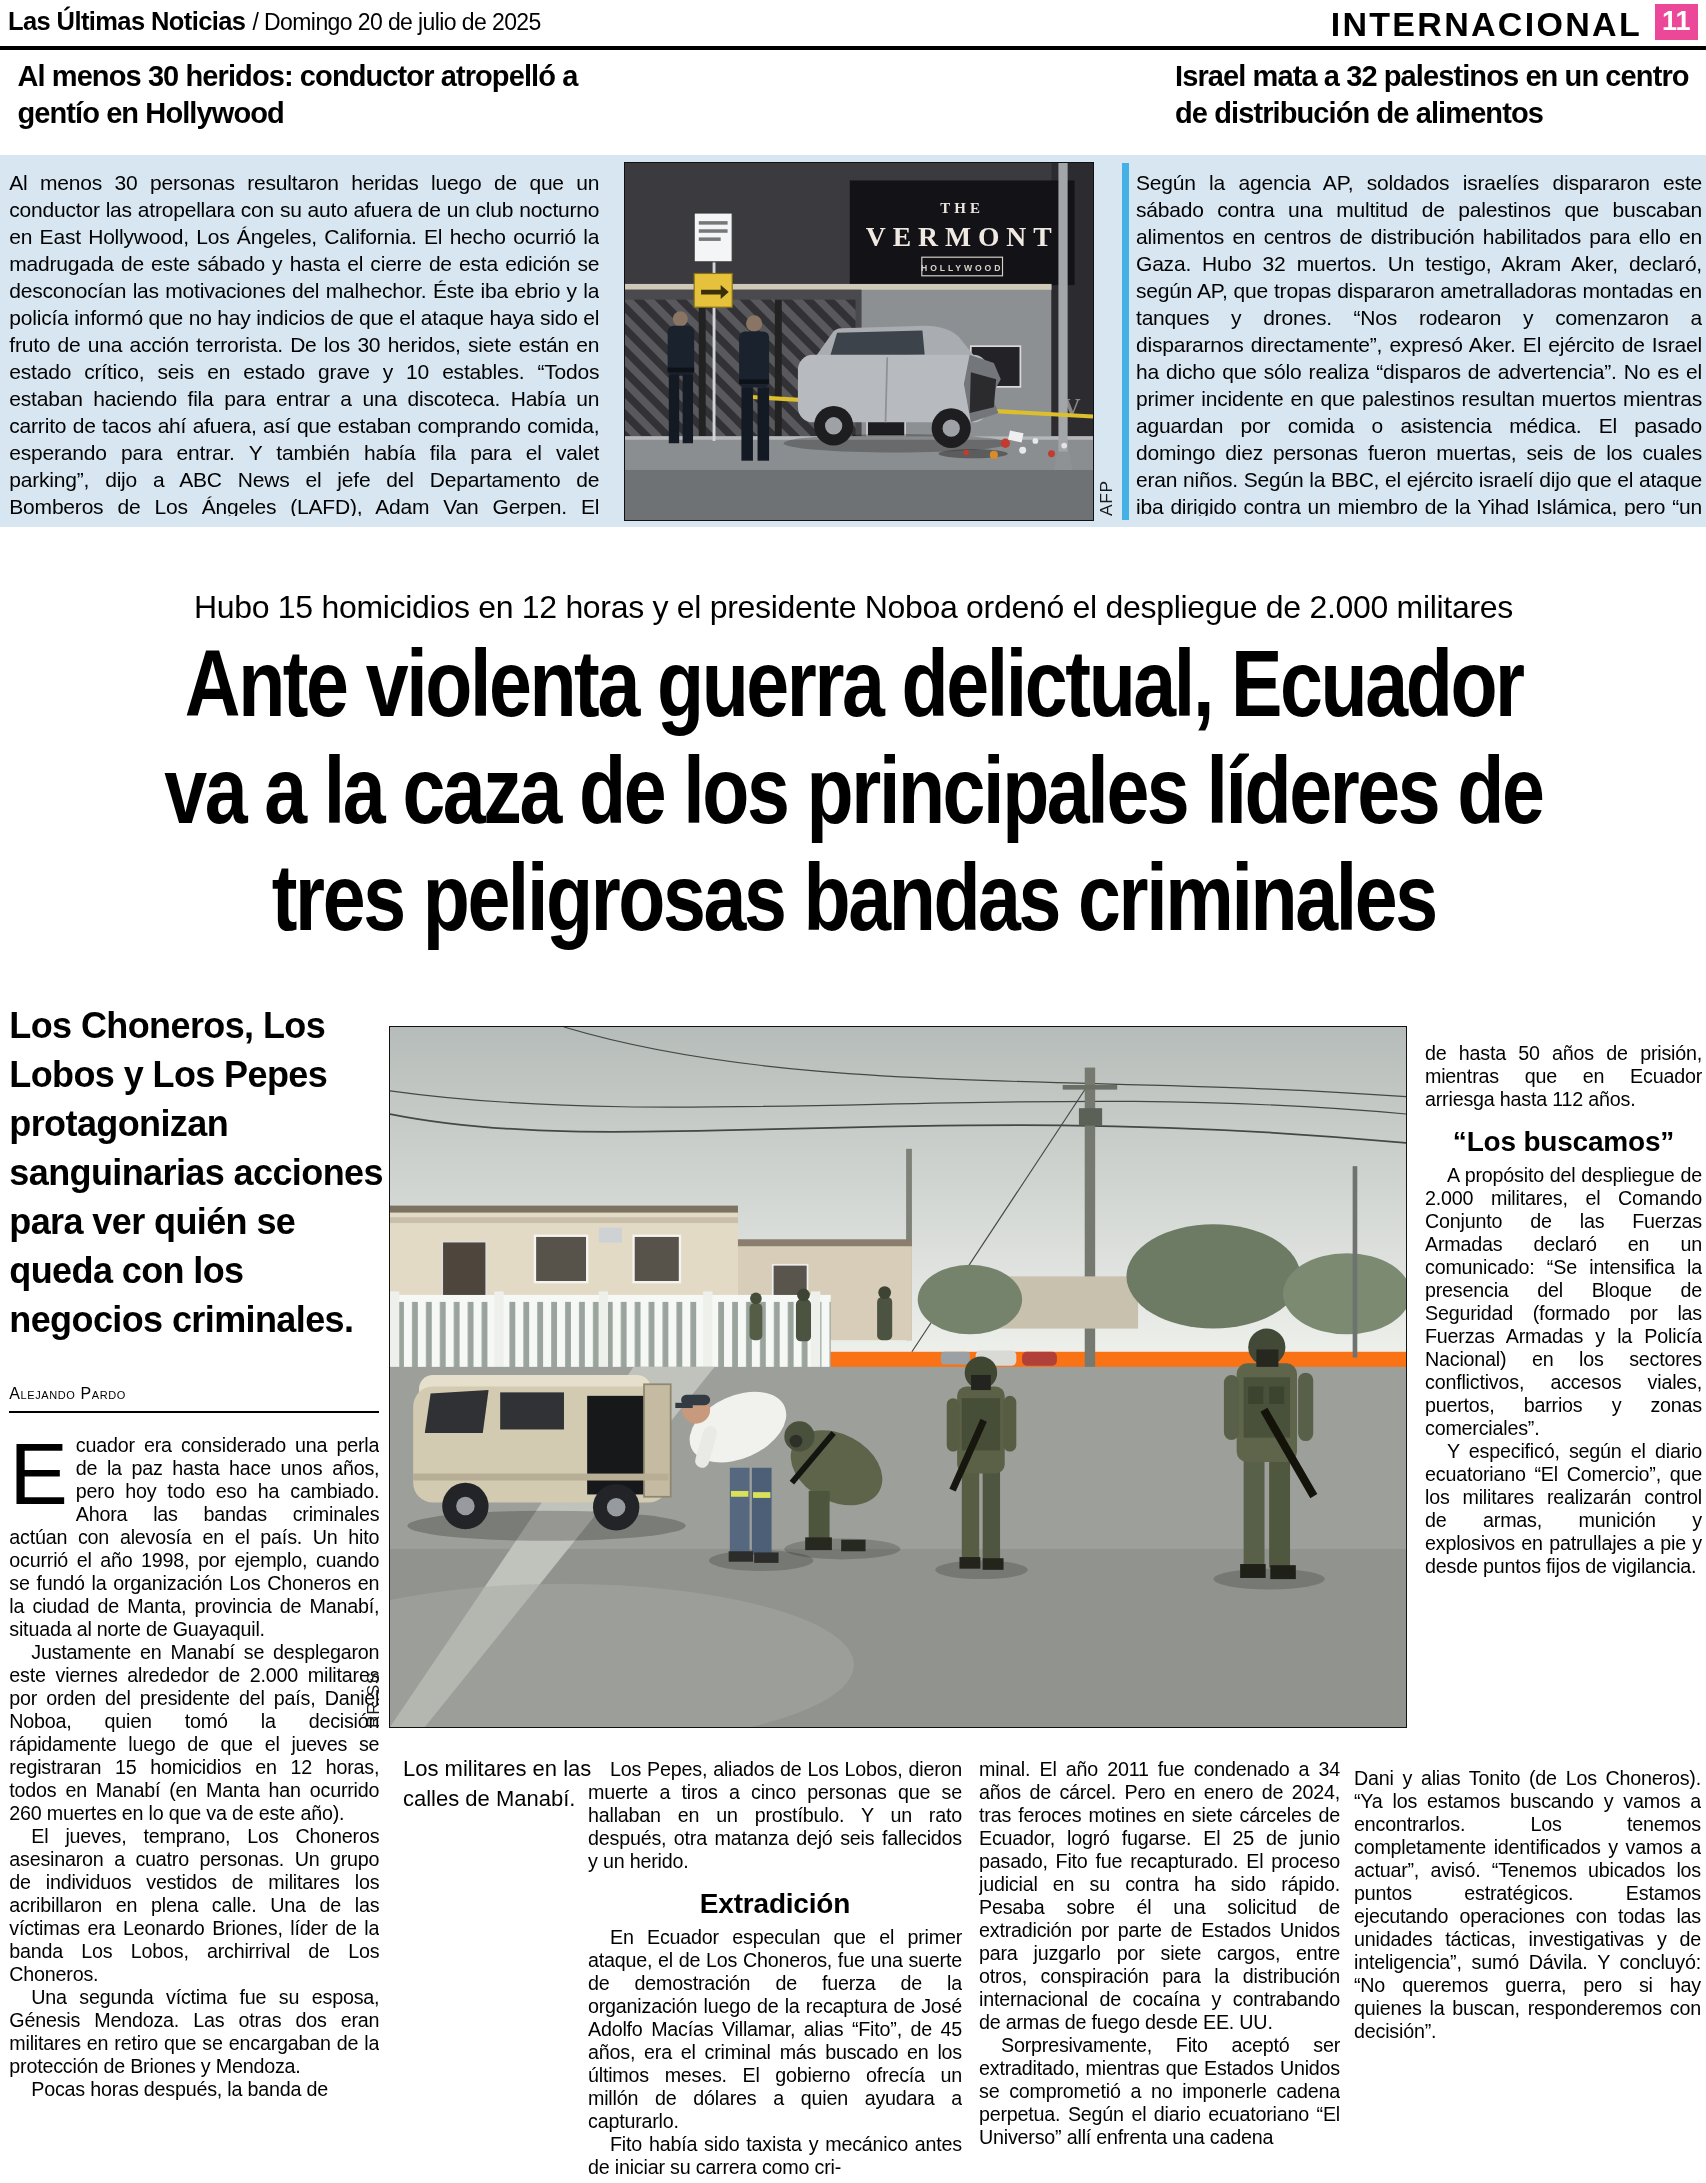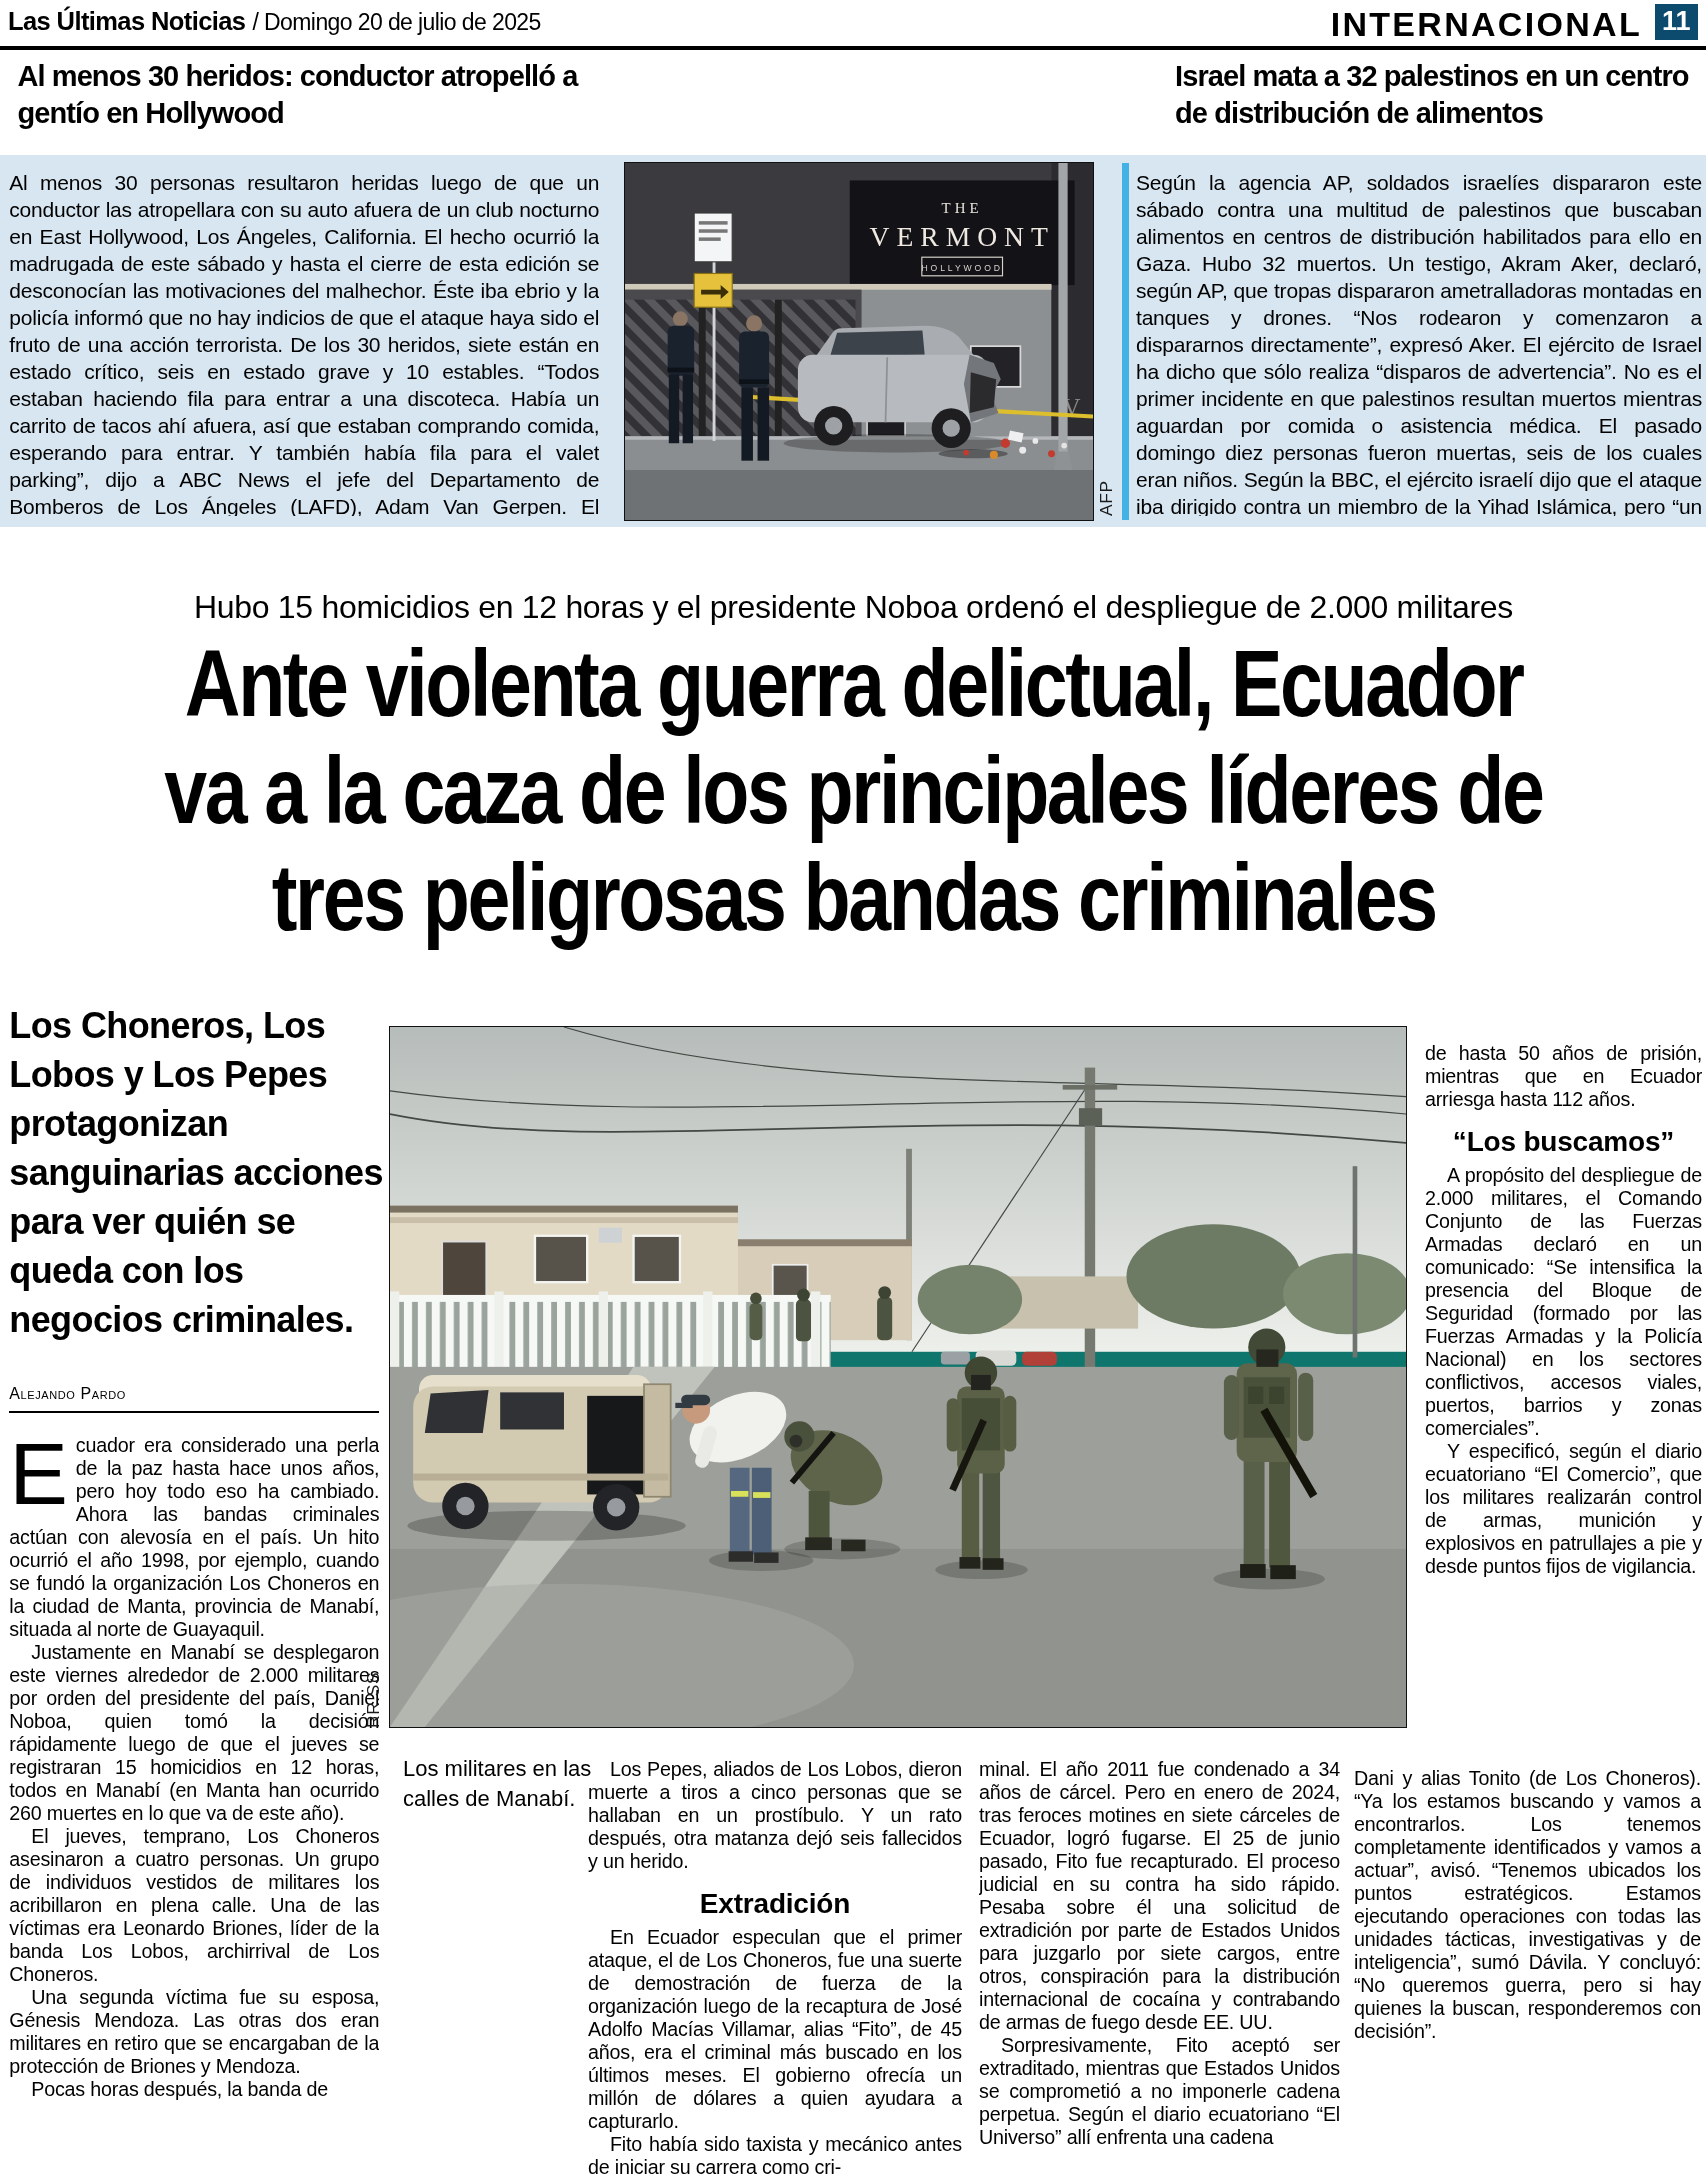--- a/index.html
+++ b/index.html
@@ -9,37 +9,37 @@
     font-family:"Liberation Sans", sans-serif;
     -webkit-font-smoothing:antialiased;
   }
   .abs{position:absolute;}
 
   
   .masthead{left:8px;top:7px;font-size:25.5px;}
   .brand{font-weight:bold;letter-spacing:-0.6px;}
   .dateline{font-weight:normal;font-size:23px;letter-spacing:-0.6px;}
   .section-label{top:4.6px;right:65px;font-size:34px;font-weight:800;letter-spacing:2.3px;}
-  .page-box{top:3.5px;right:9.3px;width:43px;height:36px;background:#0c4a6e;color:#fff;
+  .page-box{top:3.5px;right:9.3px;width:43px;height:36px;background:#ec4899;color:#fff;
             font-size:27px;font-weight:bold;display:flex;align-items:center;justify-content:center;}
   .header-rule{top:46px;left:0;width:1707px;height:3.5px;background:#000;}
 
   
   .top-headline{font-size:29px;font-weight:bold;line-height:37px;letter-spacing:-0.9px;}
   .hl-left{left:17.4px;top:58px;width:625px;}
   .hl-right{left:1175px;top:58px;width:528px;}
 
   
   .blue-band{left:0;top:155px;width:1707px;height:372px;background:#d7e6f1;}
   .top-body{font-size:21px;line-height:27px;text-align:justify;letter-spacing:-0.2px;overflow:hidden;}
   .tb-left{left:9.3px;top:169px;width:590px;height:347px;}
   .tb-right{left:1136px;top:169px;width:566px;height:347px;}
   .v-divider{left:1122px;top:163px;width:7px;height:357px;background:#44b1e6;}
 
-  .photo-frame{border:1.7px solid #111;box-sizing:border-box;background:#0f766e;}
+  .photo-frame{border:1.7px solid #111;box-sizing:border-box;background:#f97316;font-weight:bold;}
   .top-photo{left:624px;top:162px;width:470px;height:359px;}
   .main-photo{left:389px;top:1026px;width:1018px;height:702px;}
   .photo-frame svg{display:block;width:100%;height:100%;}
 
   .v-credit{writing-mode:vertical-rl;transform:rotate(180deg);
             font-size:17.4px;letter-spacing:0.6px;color:#1a1a1a;}
   .credit-afp{left:1096px;top:460px;height:56px;}
   .credit-rrss{left:363px;top:1638px;height:90px;}
 
   

